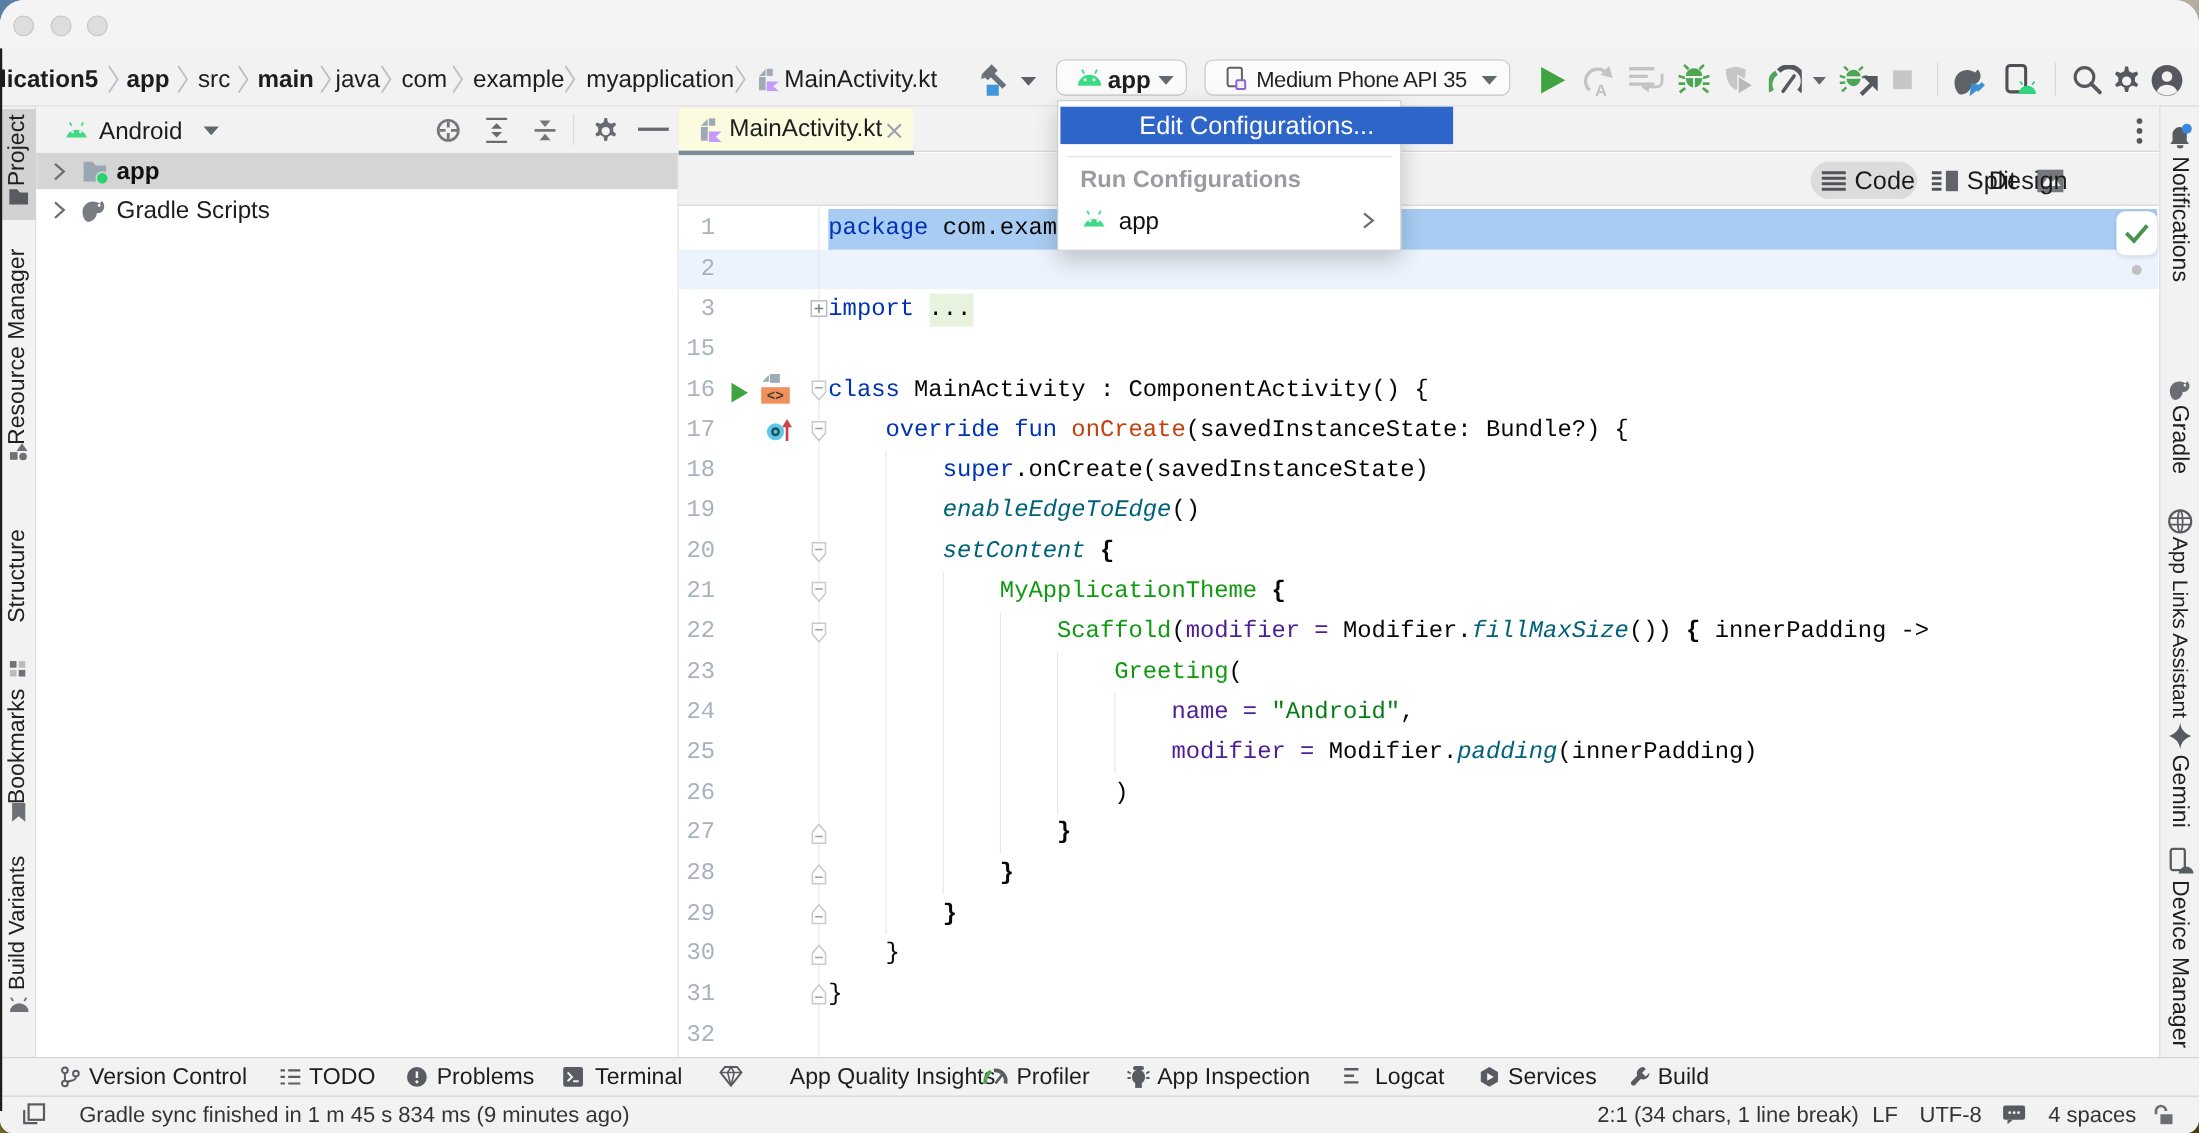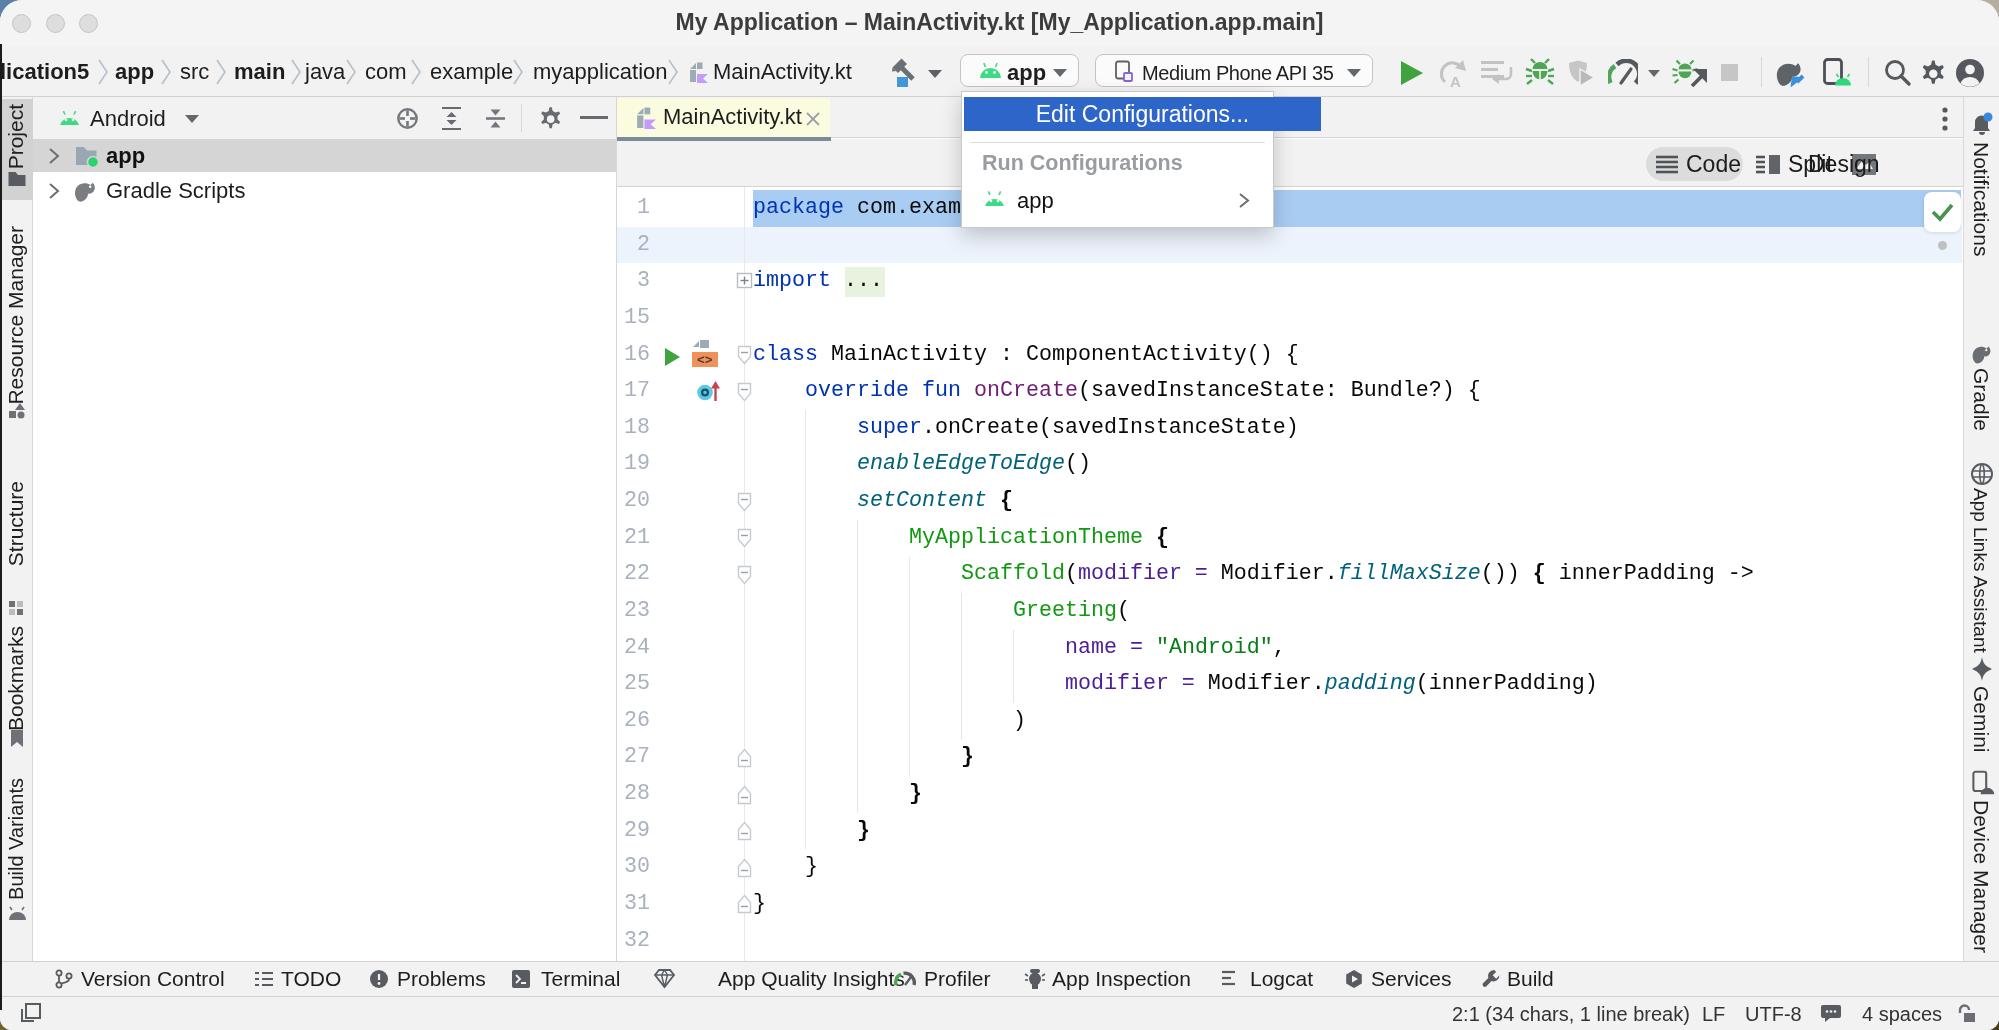--- a/index.html
+++ b/index.html
@@ -6,42 +6,41 @@
 body{background:#5b80a6;font-family:"Liberation Sans",sans-serif;}
 #bgtr{position:absolute;top:0;right:0;width:60px;height:60px;background:#b5ad9f;}
 #bgbl{position:absolute;bottom:0;left:0;width:60px;height:60px;background:#6b652a;}
 #bgbr{position:absolute;bottom:0;right:0;width:60px;height:60px;background:#473c16;}
 #win{position:absolute;inset:0;background:#f2f2f2;border-radius:22px 22px 12px 12px;overflow:hidden;}
 .abs{position:absolute;white-space:nowrap;}
 .vtext{writing-mode:vertical-rl;white-space:nowrap;color:#202020;font-size:21px;}
 .vflip{transform:rotate(180deg);}
 pre{margin:0;font-family:"Liberation Mono",monospace;white-space:pre !important;}
 .kw{color:#0033b3;}
-.fn{color:#701a75;}
+.fn{color:#c2410c;}
 .it{color:#00627a;font-style:italic;}
 .cmp{color:#119911;}
 .str{color:#067d17;}
 .prm{color:#4c1d95;}
 svg{display:block;}
 .bc{top:59px;font-size:22px;color:#1d1d1d;}
 .bt{top:967px;font-size:21px;color:#1d1d1d;}
 .st{top:1003px;font-size:20px;color:#333;}
 </style>
 </head>
 <body>
 <div id="bgtr"></div>
 <div id="bgbl"></div>
 <div id="bgbr"></div>
 <div id="win">
 <div class="abs" style="left:0;top:44px;width:2px;height:966px;background:#1c1c1c;z-index:50;"></div>
 <div class="abs" style="left:0;top:0;width:1999px;height:46px;background:#f4f4f4;"></div>
 <div class="abs" style="left:12px;top:14px;width:19px;height:19px;border-radius:50%;background:#dddddd;border:1px solid #c5c5c5;box-sizing:border-box;"></div>
 <div class="abs" style="left:46px;top:14px;width:19px;height:19px;border-radius:50%;background:#dddddd;border:1px solid #c5c5c5;box-sizing:border-box;"></div>
 <div class="abs" style="left:79px;top:14px;width:19px;height:19px;border-radius:50%;background:#dddddd;border:1px solid #c5c5c5;box-sizing:border-box;"></div>
-<div class="abs" style="left:0;top:9px;width:1999px;text-align:center;font-size:23px;font-weight:bold;color:#3c3c3c;">My Application – MainActivity.kt [My_Application.app.main]</div>
 <div class="abs" style="left:0;top:46px;width:1999px;height:51px;background:#f2f2f2;border-bottom:1px solid #d1d1d1;box-sizing:border-box;"></div>
 <div class="bc abs" style="left:0px;font-weight:bold;">lication5</div>
 <div class="bc abs" style="left:115px;font-weight:bold;">app</div>
 <div class="bc abs" style="left:180px;">src</div>
 <div class="bc abs" style="left:234px;font-weight:bold;">main</div>
 <div class="bc abs" style="left:305px;">java</div>
 <div class="bc abs" style="left:365px;">com</div>
 <div class="bc abs" style="left:430px;">example</div>
 <div class="bc abs" style="left:533px;">myapplication</div>
 <div class="bc abs" style="left:713px;">MainActivity.kt</div>
@@ -553,20 +552,21 @@
 <div class="bt abs" style="left:1371px;text-align:center;">Services</div>
 <svg class="abs" style="left:1481px;top:968px;" width="22" height="22" viewBox="0 0 22 22">
       <path d="M13 2 a6 6 0 0 0-5.7 8 L2 15.3 a2.3 2.3 0 0 0 3.2 3.2 L10.5 13 a6 6 0 0 0 8-5.7 l-3.4 3.4 -3.4-3.4 3.4-3.3 A6 6 0 0 0 13 2Z" fill="#585c61"></path>
     </svg>
 <div class="bt abs" style="left:1507px;">Build</div>
 <div class="abs" style="left:0;top:996px;width:1999px;height:34px;background:#f2f2f2;border-top:1px solid #d1d1d1;box-sizing:border-box;"></div>
 <svg class="abs" style="left:19px;top:1002px;" width="23" height="23">
       <rect x="7" y="2" width="14" height="14" fill="none" stroke="#585c61" stroke-width="2"></rect>
       <path d="M3 7 v12 h12" fill="none" stroke="#585c61" stroke-width="2"></path>
     </svg>
+<div class="st abs" style="left:72px;">Gradle sync finished in 1 m 45 s 834 ms (9 minutes ago)</div>
 <div class="st abs" style="left:1452px;">2:1 (34 chars, 1 line break)</div>
 <div class="st abs" style="left:1702px;">LF</div>
 <div class="st abs" style="left:1745px;">UTF-8</div>
 <svg class="abs" style="left:1820px;top:1004px;" width="22" height="18">
       <rect x="1" y="1" width="20" height="13" rx="2" fill="#585c61"></rect>
       <polygon points="5,14 5,18 10,14" fill="#585c61"></polygon>
       <circle cx="7" cy="7.5" r="1.3" fill="#f2f2f2"></circle>
       <circle cx="11" cy="7.5" r="1.3" fill="#f2f2f2"></circle>
       <circle cx="15" cy="7.5" r="1.3" fill="#f2f2f2"></circle>
     </svg>

